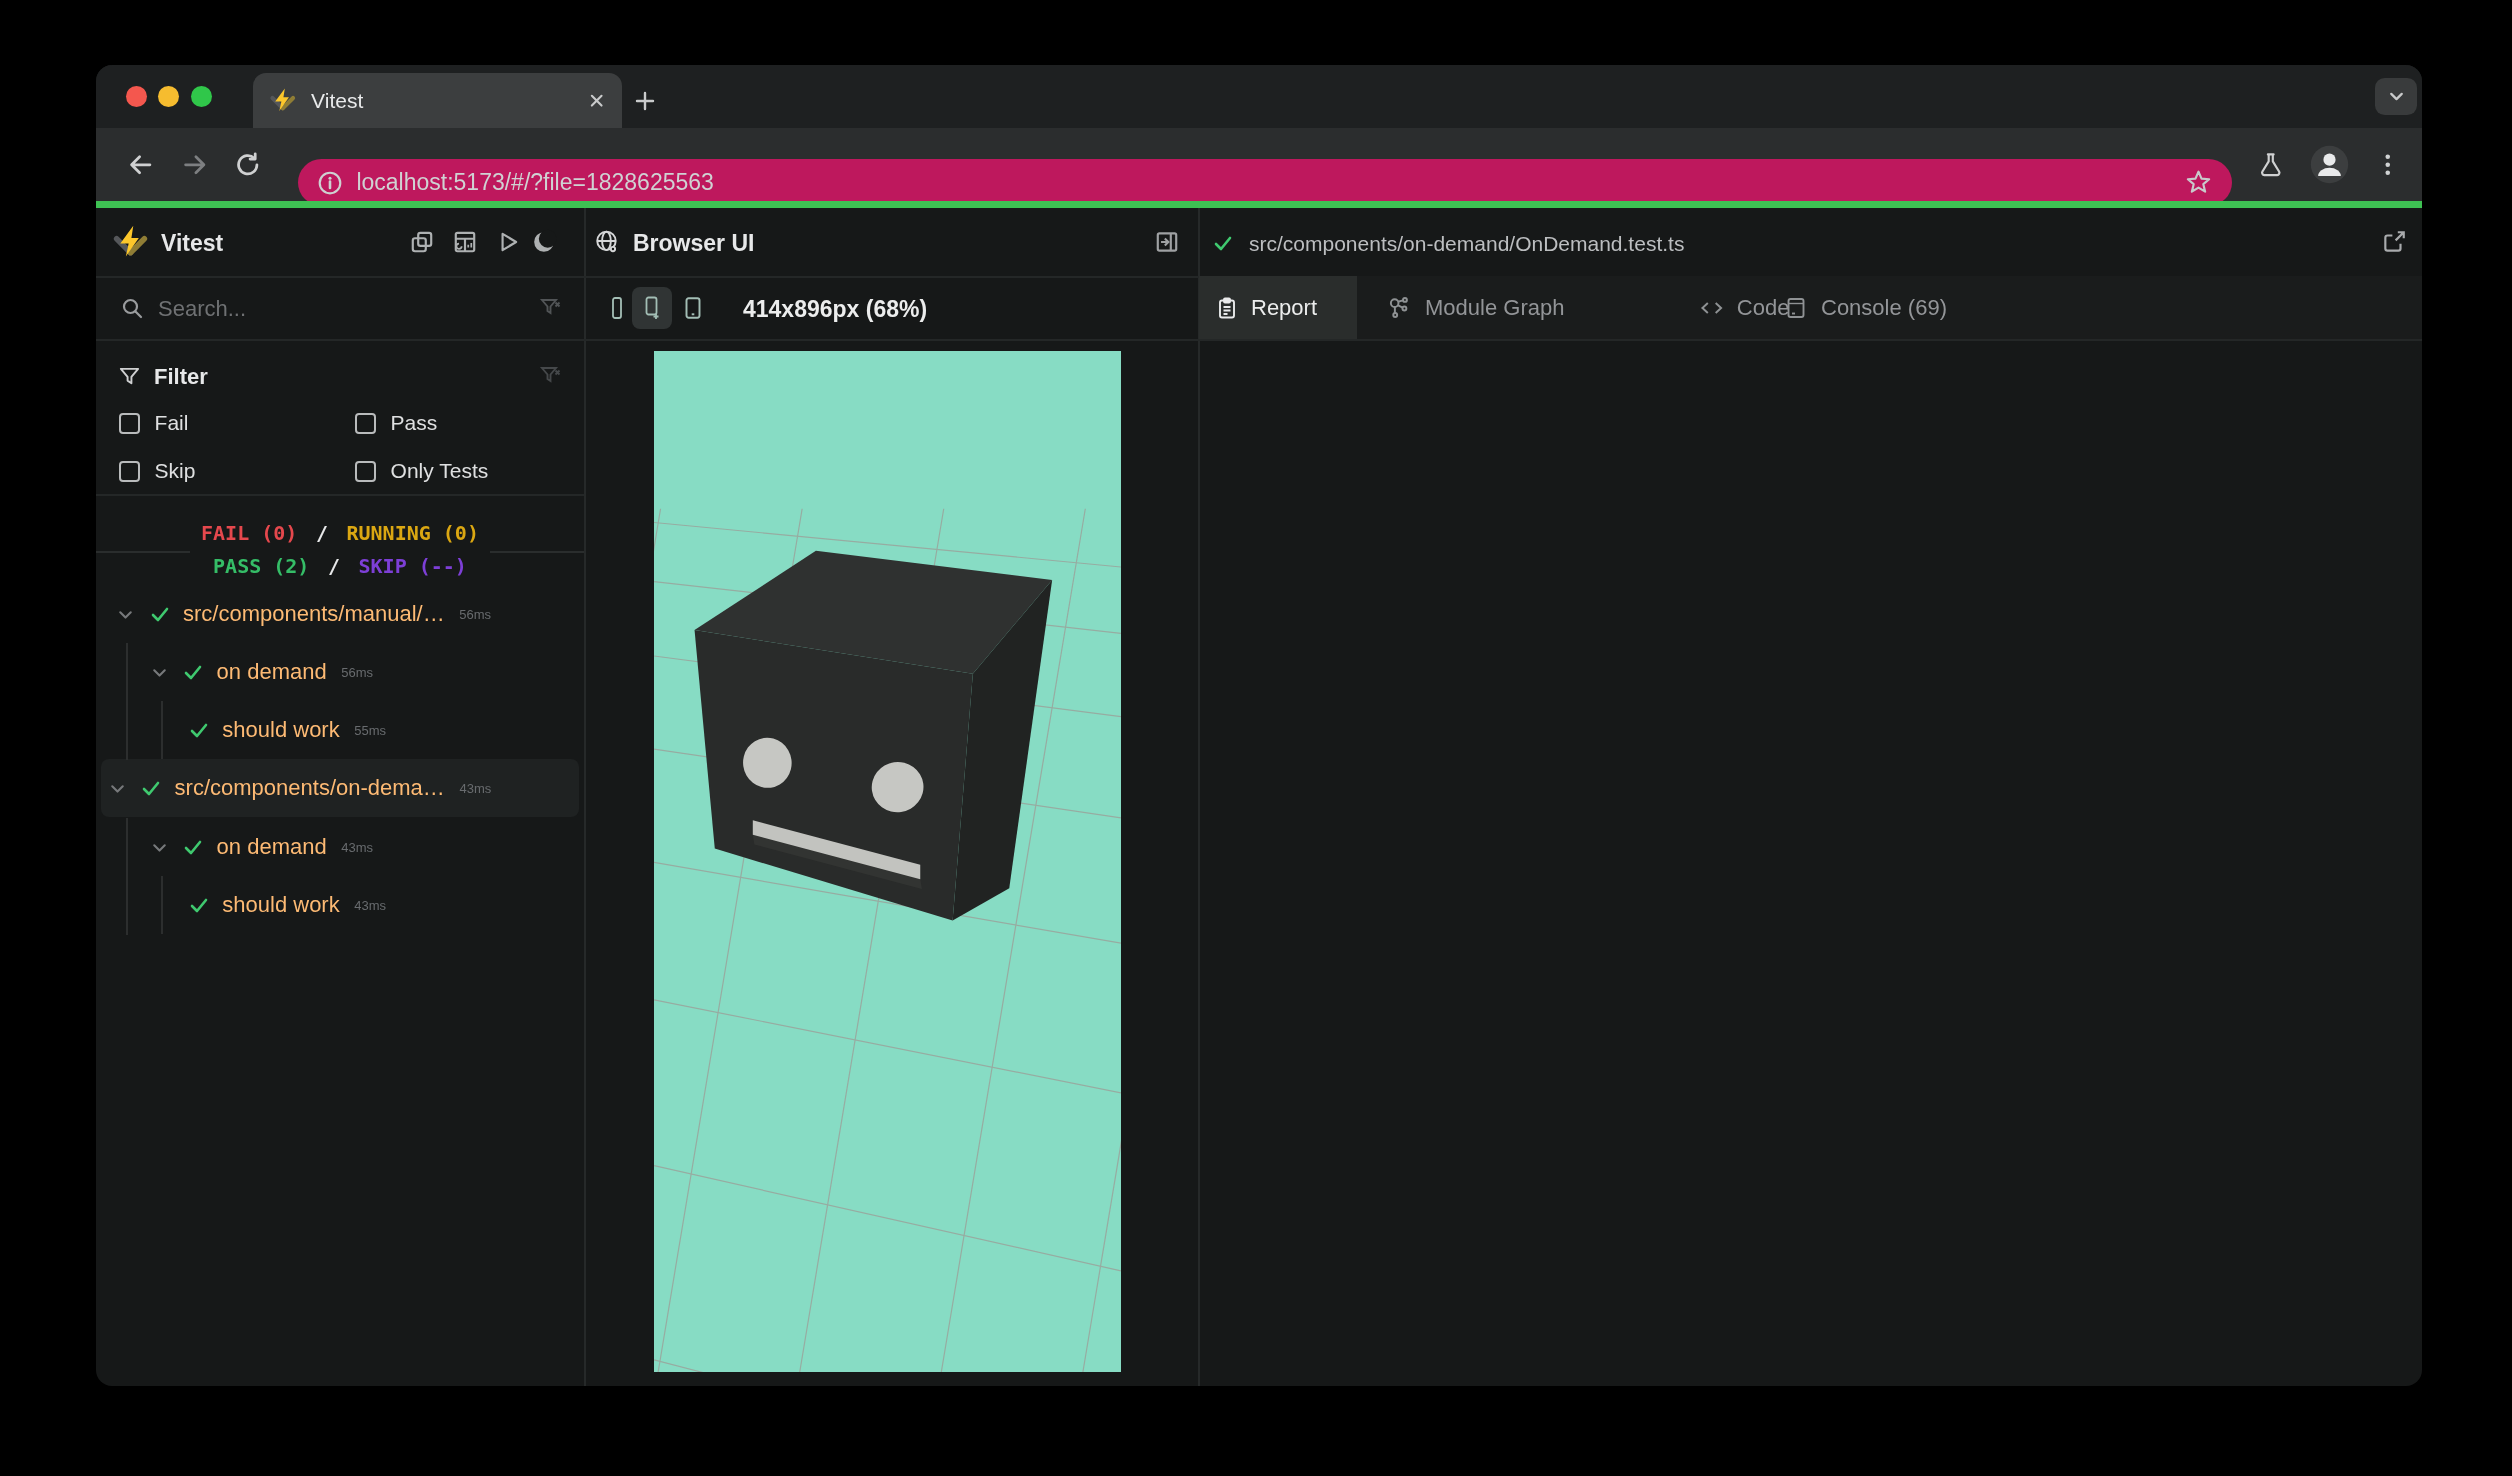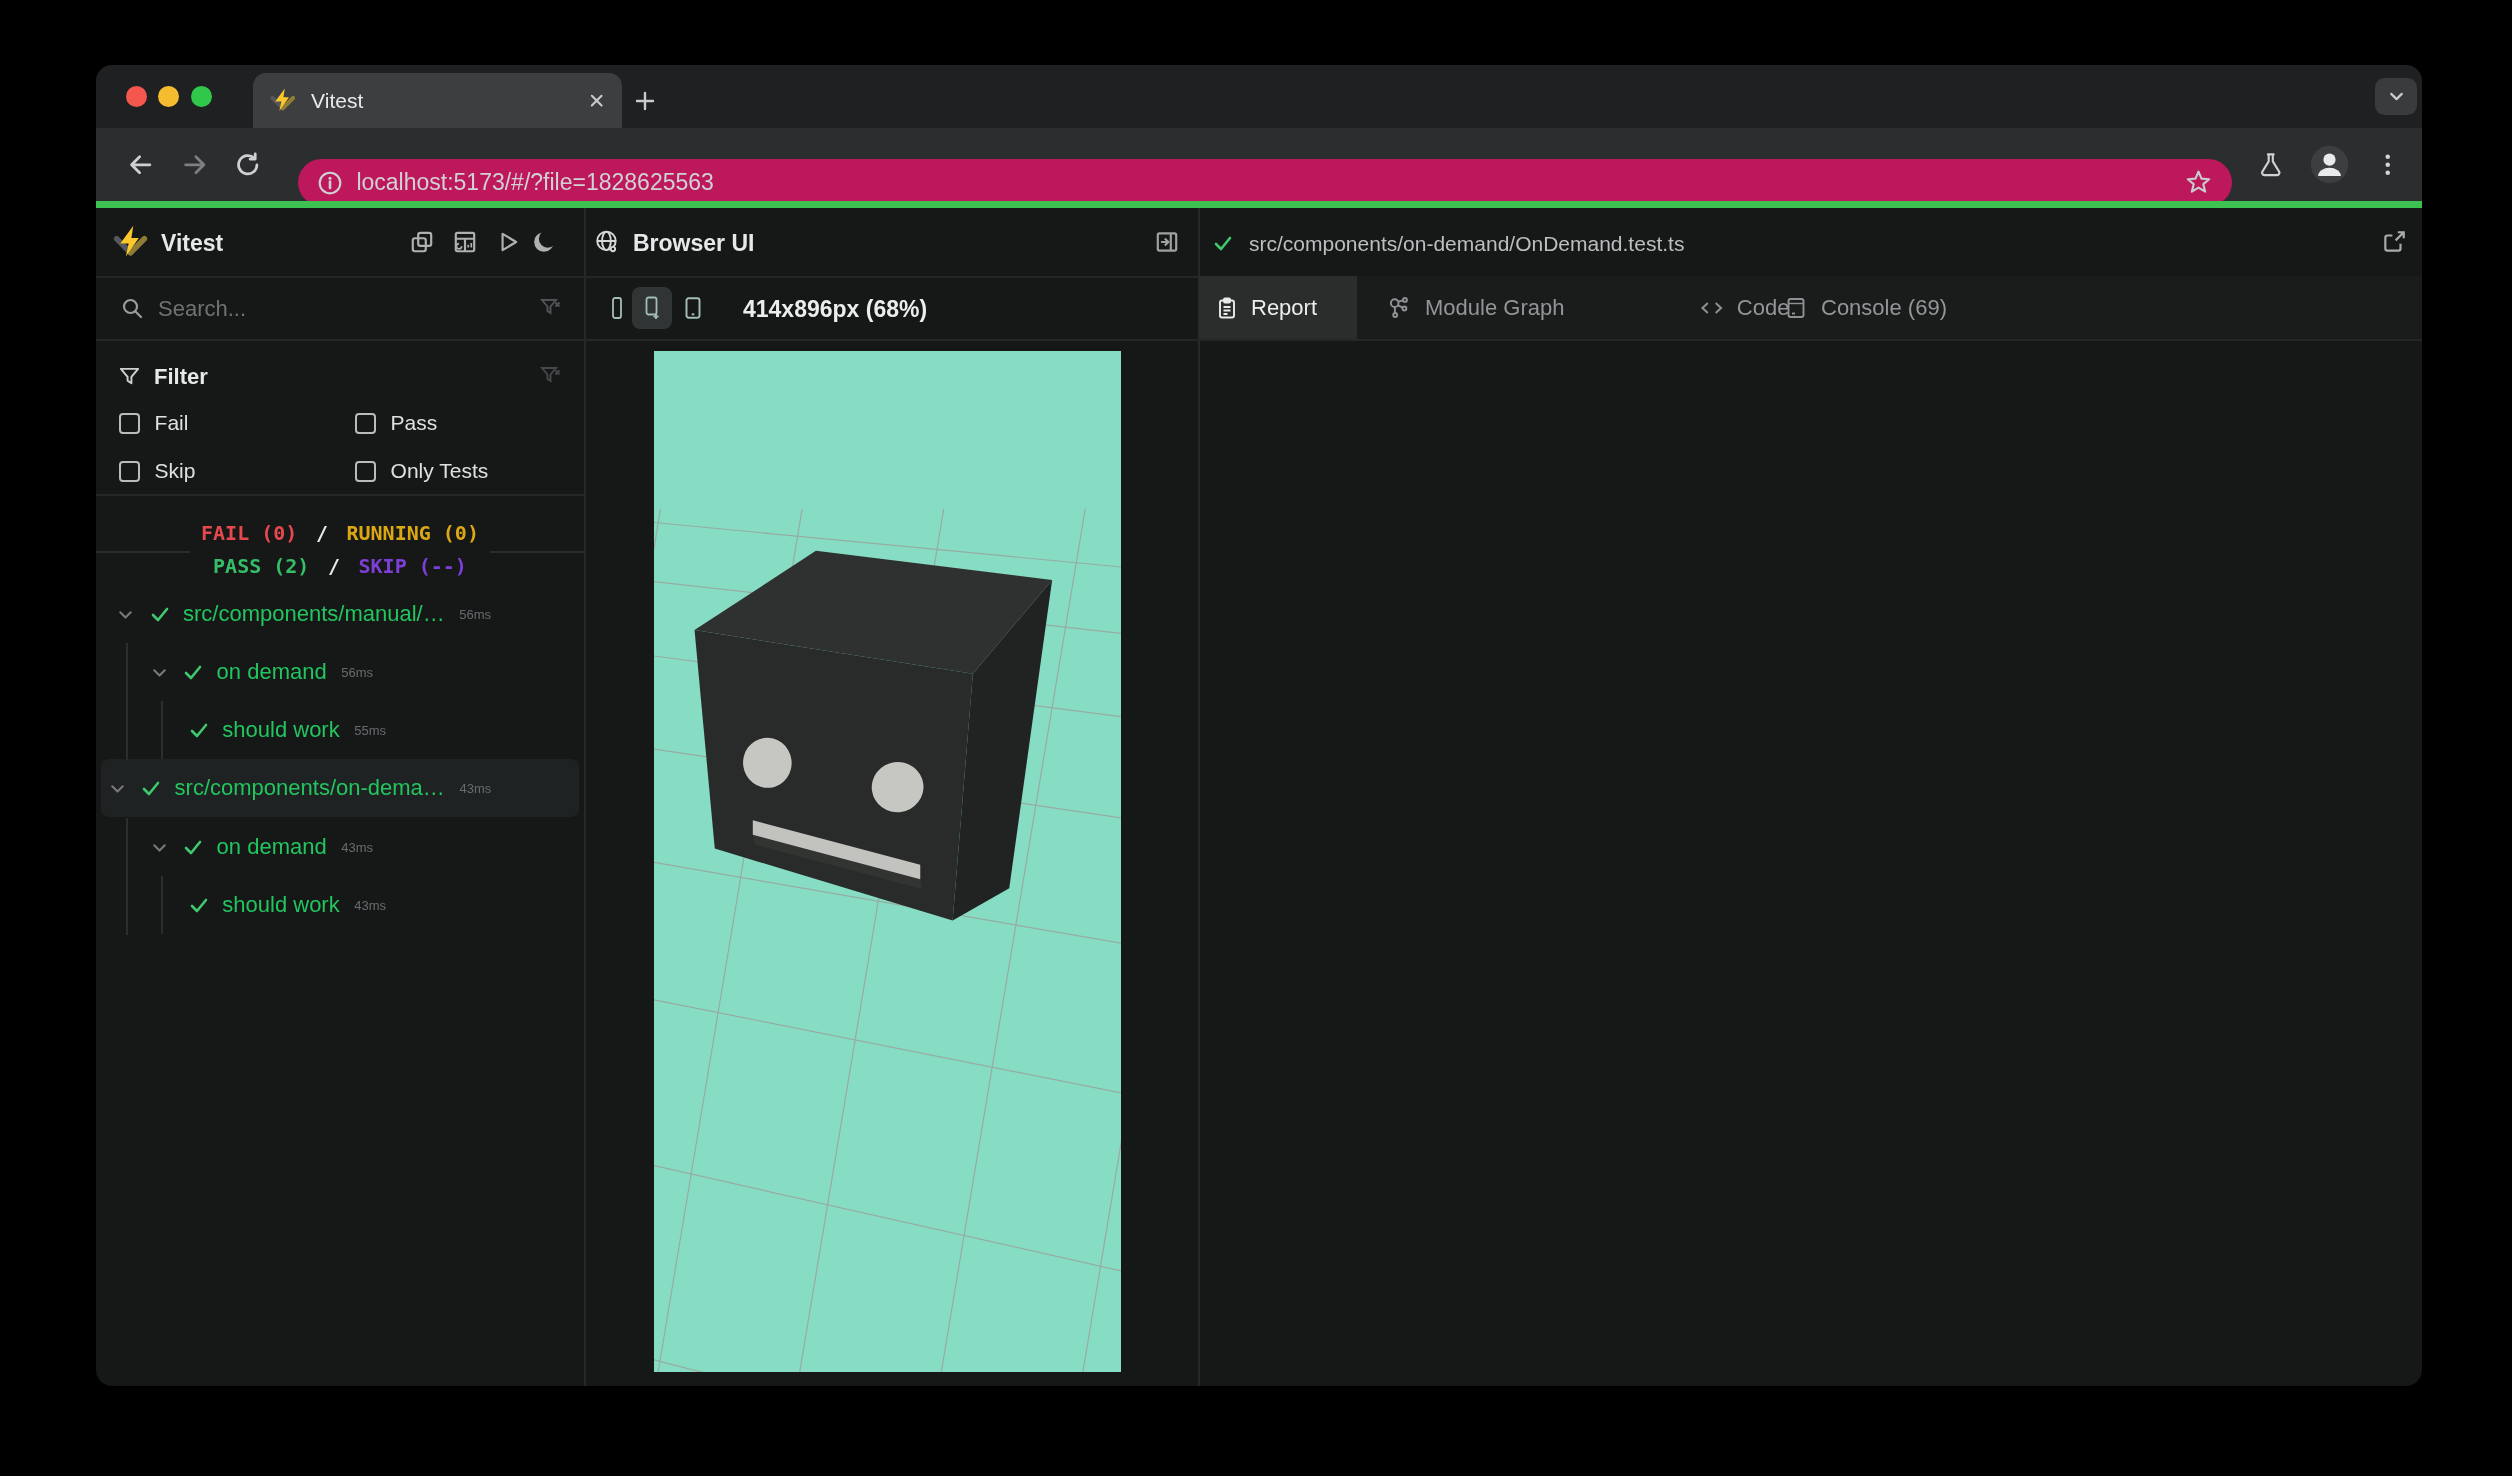--- a/index.html
+++ b/index.html
@@ -28,21 +28,21 @@
   .rowcenter{display:flex;align-items:center;}
   
   .searchph{color:#6f7173;font-size:22px;background:transparent;border:none;outline:none;width:308px;}
   .searchph::placeholder{color:#6f7173;}
   .cb{width:21px;height:21px;border:2.4px solid #b9bbbc;border-radius:4px;box-sizing:border-box;}
   .cblabel{color:#dfe0e1;font-size:21px;margin-left:14.6px;}
   .sum{font-family:"DejaVu Sans Mono",monospace;font-size:20px;font-weight:bold;line-height:33px;
        text-align:center;white-space:nowrap;}
   .sumwrap{background:#161818;display:inline-block;padding:0 11.3px;position:relative;}
   .treerow{left:0;width:488px;height:58px;display:flex;align-items:center;box-sizing:border-box;}
-  .tr-label{color:#22c55e;font-size:22px;white-space:nowrap;}
+  .tr-label{color:#fdba74;font-size:22px;white-space:nowrap;}
   .tr-time{color:#686b6e;font-size:13px;margin-left:14.6px;white-space:nowrap;}
   .guideline{width:1.6px;background:#2c2e2e;}
   
   .devbtn-active{left:536px;top:222px;width:40px;height:42px;border-radius:8px;background:#303434;}
   .dims{color:#eceded;font-size:23px;font-weight:bold;white-space:nowrap;}
   .viewport{left:558px;top:286px;width:467px;height:1021px;background:#87dcc4;overflow:hidden;}
   
   .tabsrow{left:1104px;top:211px;width:1222px;height:63px;background:#1a1c1c;}
   .rtab-active{left:1103px;top:211px;width:158px;height:63px;background:#2a2d2c;}
   .rtab-label{font-size:22px;white-space:nowrap;}

